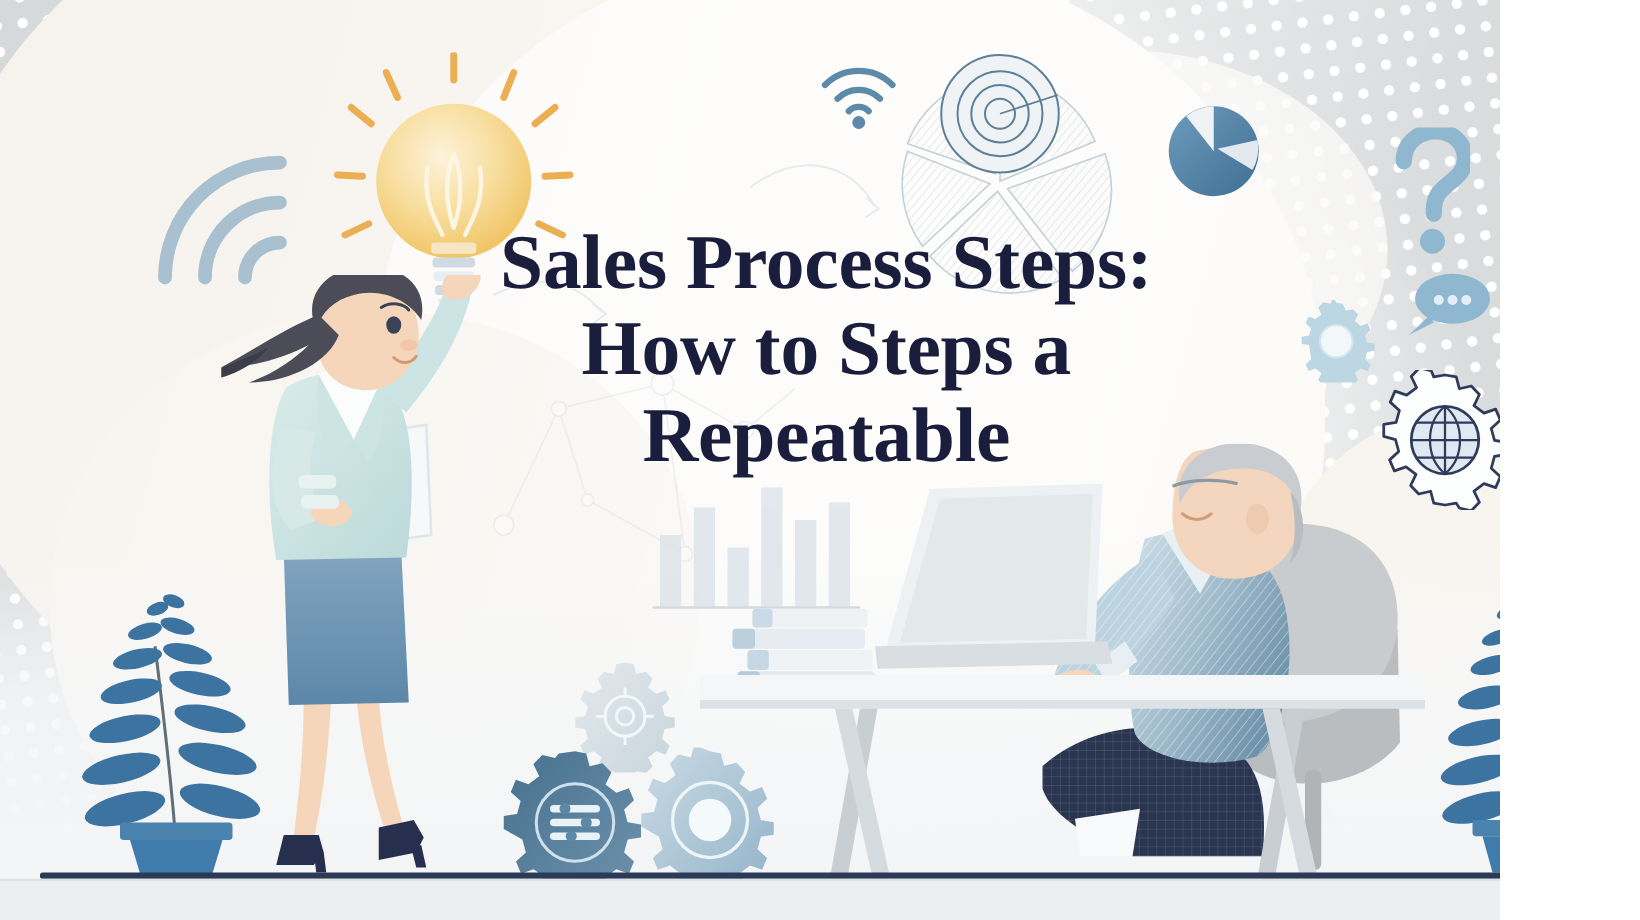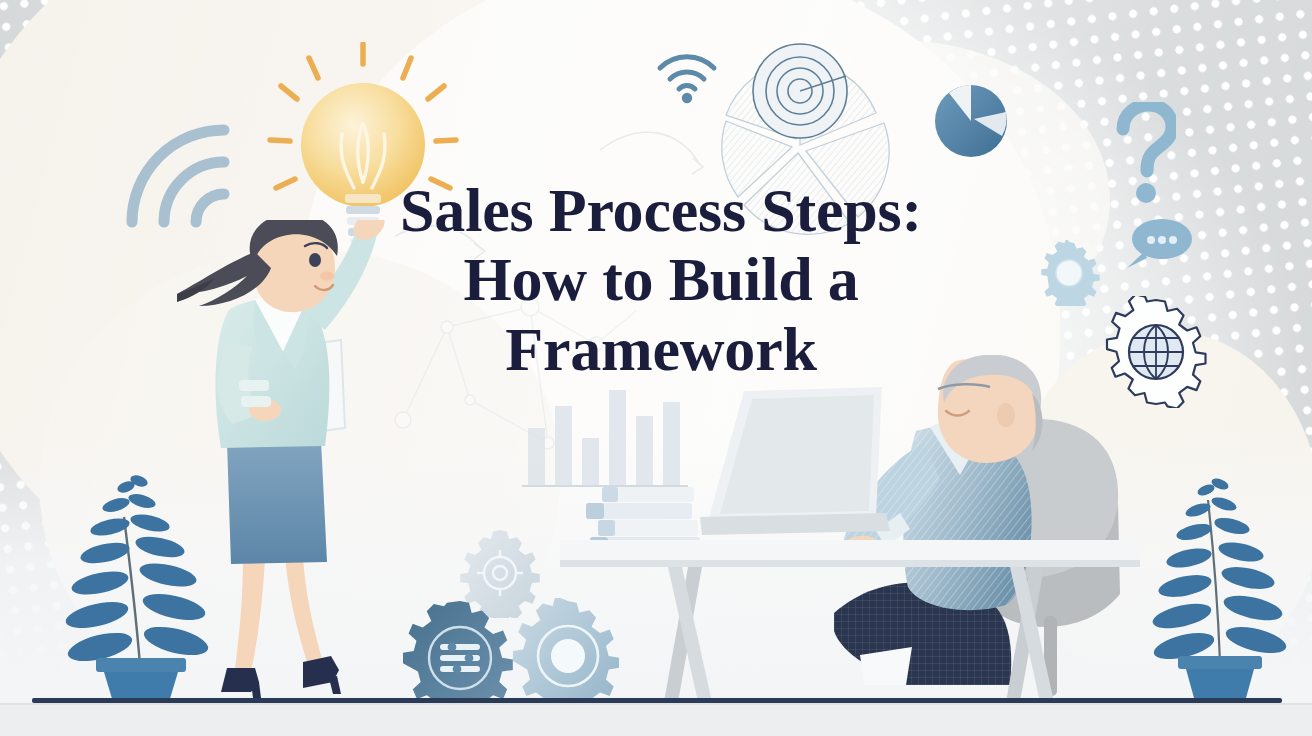--- a/index.html
+++ b/index.html
@@ -2,21 +2,21 @@
 <html><head>
 <meta charset="utf-8">
 <style>
   html,body{margin:0;padding:0;}
   body{
     width:1312px;height:736px;overflow:hidden;
     font-family:"Liberation Sans", sans-serif;
     background:#ffffff;
   }
   #banner{
-    position:relative;width:1312px;height:736px;overflow:hidden;
+    position:relative;width:1200px;height:736px;overflow:hidden;
     background:#eef0f1;
   }
   .layer{position:absolute;top:0;left:0;width:1312px;height:736px;}
   .abs{position:absolute;}
 
   
   .halftone{
     position:absolute;inset:0;
     background-color:#d6d9da;
     background-image:radial-gradient(circle at center, #ffffff 3.1px, rgba(255,255,255,0) 3.6px);
@@ -500,17 +500,17 @@
 
     <ellipse cx="172" cy="56" rx="7" ry="4.5" fill="#f2bfa0" opacity=".7"></ellipse>
   </svg>
 
   <div class="abs floor-band"></div>
   <div class="abs floor-line"></div>
   <div class="abs floor-line2"></div>
 
   <div class="abs" id="title">
     <span class="l">Sales Process Steps:</span>
-    <span class="l">How to Build a</span>
-    <span class="l">Framework</span>
+    <span class="l">How to Steps a</span>
+    <span class="l">Repeatable</span>
   </div>
 
 </div>
 
 </body></html>

